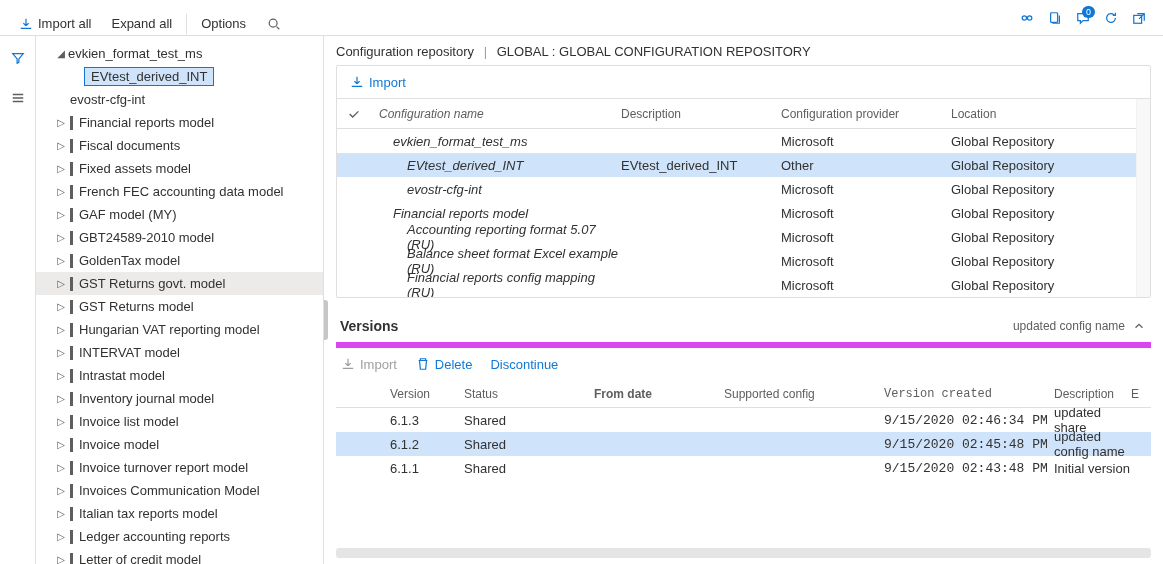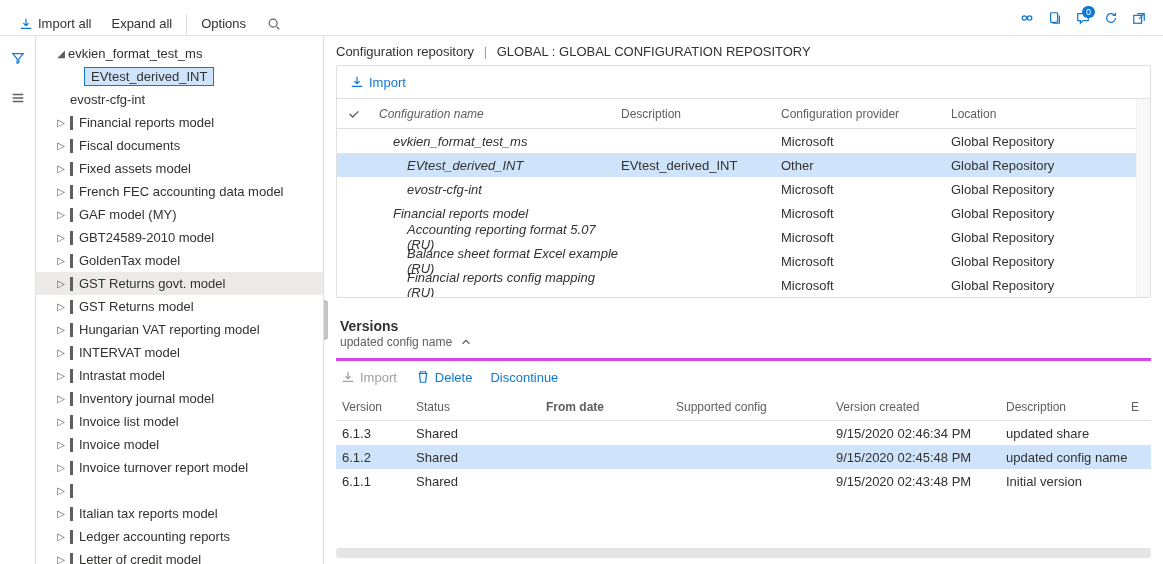--- a/index.html
+++ b/index.html
@@ -54,34 +54,34 @@
   .col-prov { width: 170px; }
   .col-loc { flex: 1; }
   .grid-row .chk { width: 34px; }
   
   .right-scroll { width: 14px; border-left: 1px solid #f3f2f1; background: #f8f8f8; }
   .grid-wrap { display: flex; }
   .grid-inner { flex: 1; }
   
   
   .versions { margin: 4px 12px 0; flex: 1; display: flex; flex-direction: column; }
-  .versions-head { display: flex; align-items: flex-start; justify-content: space-between; padding: 8px 4px; border-bottom: 3px solid #d946ef; flex-direction: column; }
+  .versions-head { display: flex; align-items: flex-end; justify-content: space-between; padding: 8px 4px; border-bottom: 6px solid #d946ef; }
   .versions-title { font-weight: 600; font-size: 14px; }
   .versions-right { display: flex; align-items: center; gap: 6px; color: #605e5c; font-size: 12px; }
   .versions-actions { padding: 6px 0; display: flex; gap: 10px; }
   .versions-actions .muted { color: #a19f9d; cursor: default; }
   
   .vgrid-head { display: flex; height: 28px; align-items: center; color: #605e5c; font-size: 12px; border-bottom: 1px solid #e1dfdd; }
   .vgrid-row { display: flex; height: 24px; align-items: center; }
   .vgrid-row.selected { background: #cfe4fa; }
-  .vc-ver { width: 80px; padding-left: 6px; }
+  .vc-ver { width: 80px; padding-left: 6px; margin-left: 48px; }
   .vc-status { width: 130px; }
   .vc-from { width: 130px; font-weight: bold; }
   .vc-sup { width: 160px; }
-  .vc-created { width: 170px; }
+  .vc-created { width: 170px; font-family: Liberation Mono, monospace; }
   .vc-desc { flex: 1; }
   .vc-e { width: 20px; }
   
   .bottom-scroll { height: 10px; background: #e5e5e5; margin: 8px 12px 6px; border-radius: 3px; }
   
   ::-webkit-scrollbar { width: 12px; height: 10px; }
   ::-webkit-scrollbar-thumb { background: #c8c6c4; border-radius: 4px; }
   ::-webkit-scrollbar-track { background: #f8f8f8; }
 </style>
 </head>
@@ -253,20 +253,21 @@
           <span class="tree-label">Invoice model</span>
         </div>
         <div class="tree-item" style="padding-left: 18px;">
           <span class="tree-caret">▷</span>
           <span class="tree-bar"></span>
           <span class="tree-label">Invoice turnover report model</span>
         </div>
         <div class="tree-item" style="padding-left: 18px;">
           <span class="tree-caret">▷</span>
           <span class="tree-bar"></span>
+          <span class="tree-label">Invoices Communication Model</span>
         </div>
         <div class="tree-item" style="padding-left: 18px;">
           <span class="tree-caret">▷</span>
           <span class="tree-bar"></span>
           <span class="tree-label">Italian tax reports model</span>
         </div>
         <div class="tree-item" style="padding-left: 18px;">
           <span class="tree-caret">▷</span>
           <span class="tree-bar"></span>
           <span class="tree-label">Ledger accounting reports</span>

